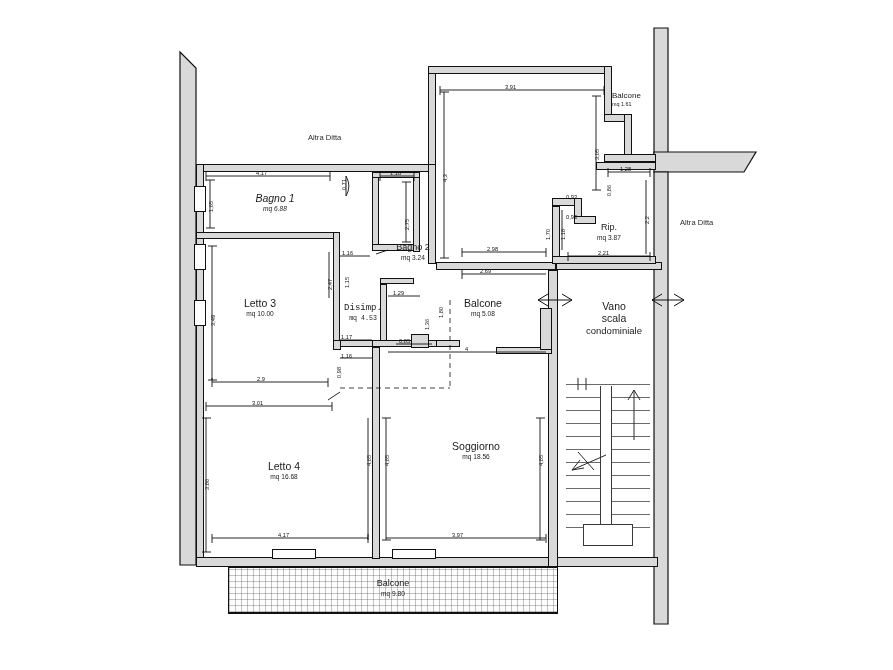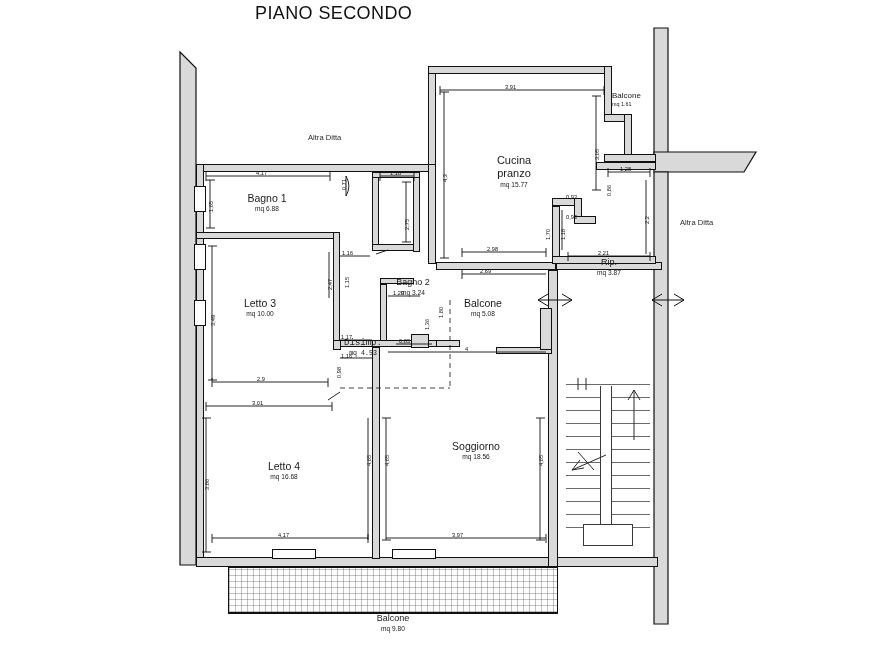--- a/index.html
+++ b/index.html
@@ -18,21 +18,21 @@
   .wall.thin{border-width:1.1px;}
   .void{position:absolute;background:#ffffff;box-sizing:border-box;}
   .ln{position:absolute;background:#111;}
   .ln.h{height:1px;}
 
   
   .room{position:absolute;text-align:center;line-height:1.18;pointer-events:none;}
   .room .nm{font-size:10.5px;color:#1a1a1a;white-space:nowrap;}
   .room .ar{font-size:6.6px;color:#1a1a1a;white-space:nowrap;margin-top:1px;}
   .room.big .nm{font-size:11px;}
-  .room.sm .nm{font-size:9px;margin-top:35px;}
+  .room.sm .nm{font-size:9px;}
   .room.xs .nm{font-size:8px;}
   .room.xs .ar{font-size:5.4px;}
 
   .plainlbl{position:absolute;font-size:7.6px;color:#2a2a2a;white-space:nowrap;}
 
   
   .dim{position:absolute;font-size:5.6px;color:#111;white-space:nowrap;letter-spacing:.1px;}
   .dim.v{transform-origin:0 0;transform:rotate(-90deg);}
 
   
@@ -50,21 +50,20 @@
   .stairs .step{position:absolute;left:0;right:0;height:1px;background:#6a6a6a;}
   .stairs .rail{position:absolute;background:#ffffff;border-left:1.2px solid #3a3a3a;border-right:1.2px solid #3a3a3a;}
 
   svg.ovl{position:absolute;left:0;top:0;width:893px;height:670px;overflow:visible;pointer-events:none;}
 </style>
 </head>
 <body>
 
 <div id="stage">
 
-  <div id="plan-title">PIANO SECONDO</div>
 
   <svg class="ovl">
 
     <polygon points="180,52 196,68 196,565 180,565" fill="#d9d9d9" stroke="#111" stroke-width="1.2"></polygon>
 
     <polygon points="654,28 668,28 668,160 654,160" fill="#d9d9d9" stroke="#111" stroke-width="1.2"></polygon>
 
     <polygon points="654,152 756,152 744,172 654,172" fill="#d9d9d9" stroke="#111" stroke-width="1.2"></polygon>
 
     <polygon points="654,172 668,172 668,624 654,624" fill="#d9d9d9" stroke="#111" stroke-width="1.2"></polygon>
@@ -287,21 +286,21 @@
       <line x1="340" y1="340" x2="372" y2="340"></line>
       <line x1="340" y1="358" x2="372" y2="358"></line>
       <line x1="396" y1="344" x2="432" y2="344"></line>
       <line x1="388" y1="296" x2="420" y2="296"></line>
     </g>
   </svg>
 
   <div class="plainlbl" style="left:308px;top:133px;">Altra Ditta</div>
   <div class="plainlbl" style="left:680px;top:218px;">Altra Ditta</div>
 
-  <div class="room" style="left:221px;top:192px;width:92px;">
+  <div class="room" style="left:229px;top:192px;width:92px;font-style:italic;">
     <div class="nm">Bagno 1</div>
     <div class="ar">mq 6.88</div>
   </div>
 
   <div class="room sm" style="left:376px;top:242px;width:74px;">
     <div class="nm">Bagno 2</div>
     <div class="ar">mq 3.24</div>
   </div>
 
   <div class="room" style="left:212px;top:297px;width:96px;">
@@ -317,25 +316,20 @@
   <div class="room sm" style="left:333px;top:303px;width:60px;font-family:Liberation Mono, monospace;">
     <div class="nm">Disimp.</div>
     <div class="ar">mq 4.53</div>
   </div>
 
   <div class="room" style="left:440px;top:297px;width:86px;">
     <div class="nm">Balcone</div>
     <div class="ar">mq 5.08</div>
   </div>
 
-  <div class="room big" style="left:472px;top:154px;width:84px;">
-    <div class="nm">Cucina</div>
-    <div class="nm">pranzo</div>
-    <div class="ar">mq 15.77</div>
-  </div>
 
   <div class="room sm" style="left:580px;top:222px;width:58px;">
     <div class="nm">Rip.</div>
     <div class="ar">mq 3.87</div>
   </div>
 
   <div class="room" style="left:426px;top:440px;width:100px;">
     <div class="nm">Soggiorno</div>
     <div class="ar">mq 18.56</div>
   </div>
@@ -343,20 +337,25 @@
   <div class="room xs" style="left:612px;top:91px;width:58px;text-align:left;">
     <div class="nm">Balcone</div>
     <div class="ar" style="text-align:left;">mq 1.61</div>
   </div>
 
   <div class="room sm" style="left:340px;top:578px;width:106px;">
     <div class="nm">Balcone</div>
     <div class="ar">mq 9.80</div>
   </div>
 
+  <div class="room" style="left:566px;top:300px;width:96px;">
+    <div class="nm">Vano</div>
+    <div class="nm">scala</div>
+    <div class="nm" style="font-size:9.5px;">condominiale</div>
+  </div>
 
   <div class="dim" style="left:256px;top:170px;">4,17</div>
   <div class="dim v" style="left:208px;top:212px;">1,65</div>
   <div class="dim v" style="left:341px;top:190px;">0,71</div>
 
   <div class="dim" style="left:390px;top:170px;">1,18</div>
   <div class="dim v" style="left:404px;top:230px;">2,75</div>
   <div class="dim" style="left:342px;top:250px;">1,16</div>
   <div class="dim v" style="left:344px;top:288px;">1,15</div>
   <div class="dim" style="left:393px;top:290px;">1,29</div>

